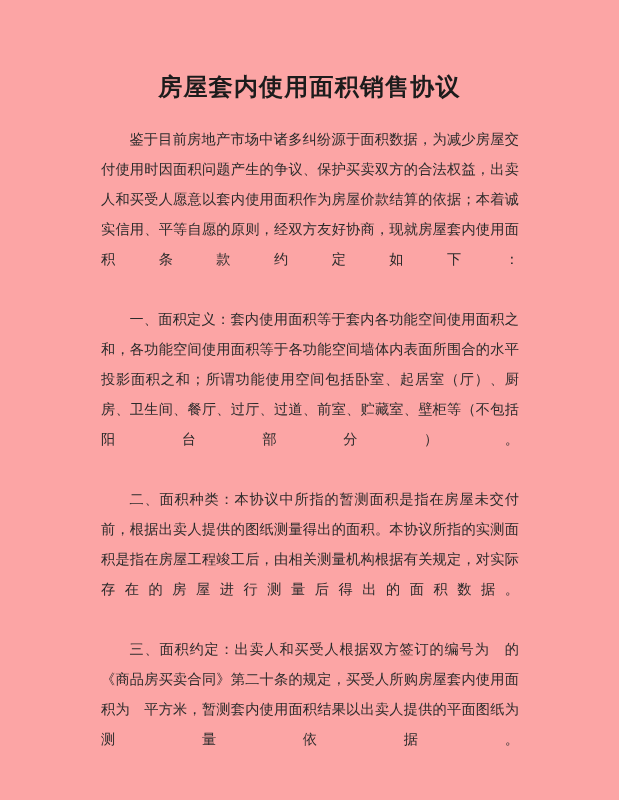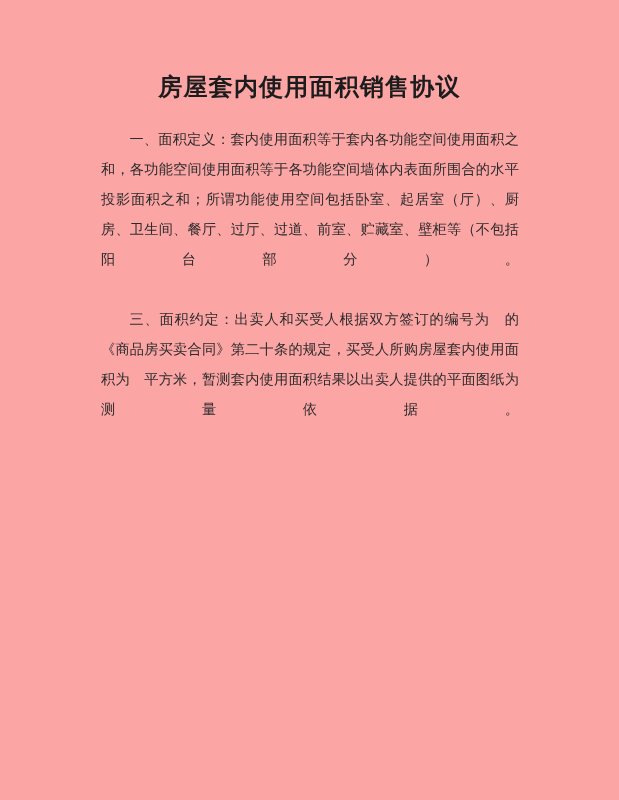--- a/index.html
+++ b/index.html
@@ -57,21 +57,23 @@
 </style>
 </head>
 <body>
 
 <div class="page">
 
   <div class="doc-title">房屋套内使用面积销售协议</div>
 
   <div class="body-block">
 
+    <p class="para">鉴于目前房地产市场中诸多纠纷源于面积数据，为减少房屋交付使用时因面积问题产生的争议、保护买卖双方的合法权益，出卖人和买受人愿意以套内使用面积作为房屋价款结算的依据；本着诚实信用、平等自愿的原则，经双方友好协商，现就房屋套内使用面积条款约定如下：</p>
 
     <p class="para spaced">一、面积定义：套内使用面积等于套内各功能空间使用面积之和，各功能空间使用面积等于各功能空间墙体内表面所围合的水平投影面积之和；所谓功能使用空间包括卧室、起居室（厅）、厨房、卫生间、餐厅、过厅、过道、前室、贮藏室、壁柜等（不包括阳台部分）。</p>
 
+    <p class="para spaced">二、面积种类：本协议中所指的暂测面积是指在房屋未交付前，根据出卖人提供的图纸测量得出的面积。本协议所指的实测面积是指在房屋工程竣工后，由相关测量机构根据有关规定，对实际存在的房屋进行测量后得出的面积数据。</p>
 
     <p class="para spaced">三、面积约定：出卖人和买受人根据双方签订的编号为　的《商品房买卖合同》第二十条的规定，买受人所购房屋套内使用面积为　平方米，暂测套内使用面积结果以出卖人提供的平面图纸为测量依据。</p>
 
   </div>
 
 </div>
 
 </body></html>

